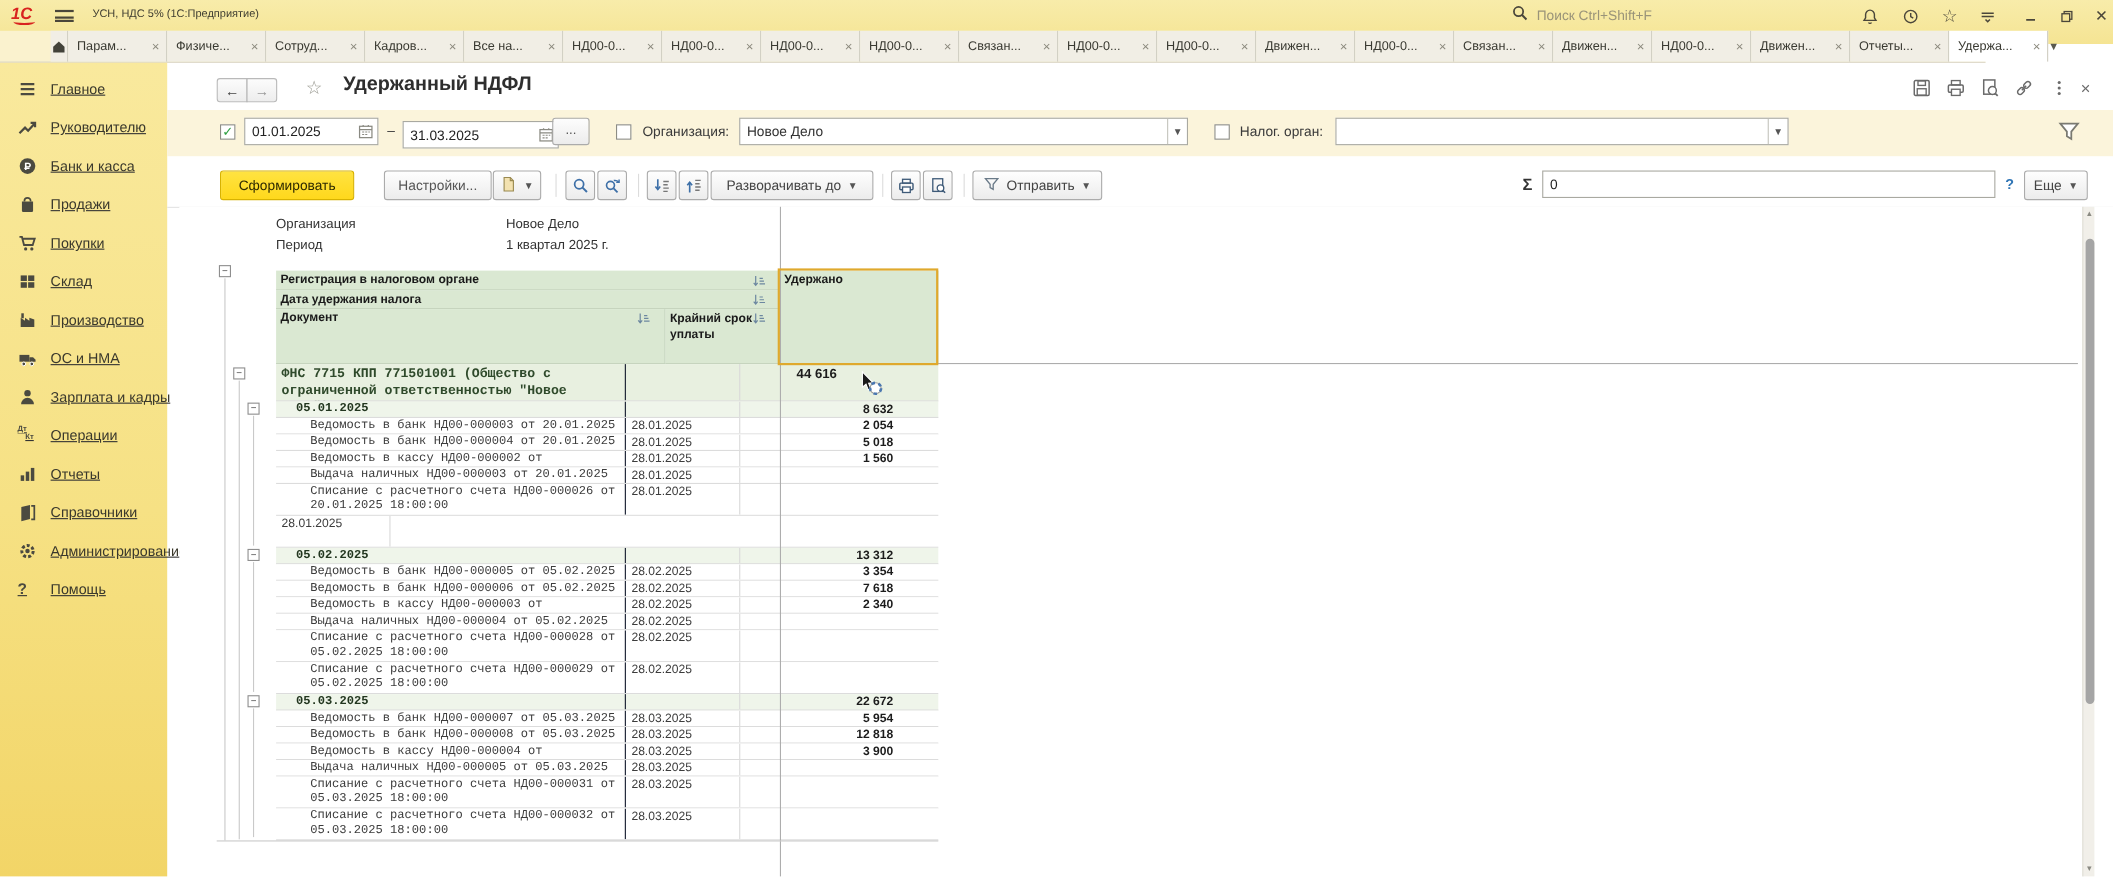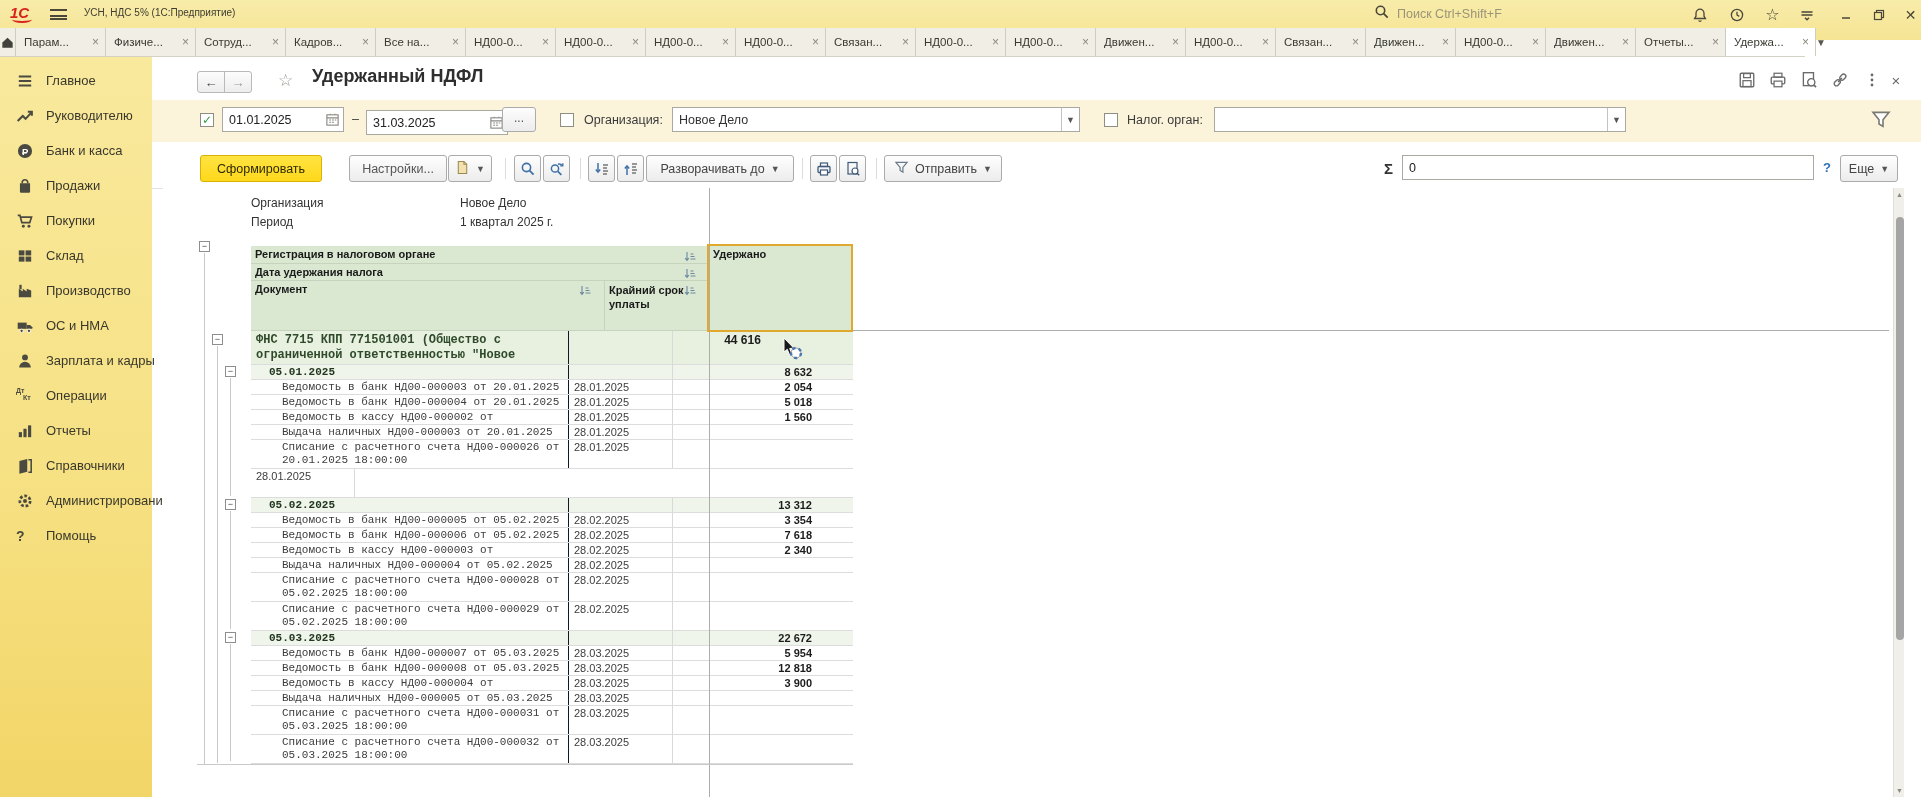--- a/index.html
+++ b/index.html
@@ -12,30 +12,30 @@
   #titlebar { left:0; top:0; width:1921px; height:40px; background:linear-gradient(180deg,#f8ecaa,#f5e493); }
   #logo1c { left:10px; top:4px; font-weight:bold; font-size:15px; color:#d8231f; font-style:italic; }
   #logo-arc { left:12px; top:16px; width:20px; height:7px; border-bottom:2px solid #d8231f; border-radius:0 0 60% 60%; }
   #main-menu-icon { left:50px; top:9px; width:17px; height:11px; border-top:2px solid #4a463a; border-bottom:2px solid #4a463a; }
   #main-menu-icon i { position:absolute; left:0; top:3.5px; width:17px; height:2px; background:#4a463a; }
   #app-title { left:84px; top:7px; font-size:10px; color:#3e3c30; }
   #tb-search { left:1374px; top:4px; width:330px; height:20px; display:flex; align-items:center; gap:7px; }
   #tb-search .ph { font-size:12.5px; color:#9a9479; }
   .tb-ic { top:5px; width:19px; height:19px; display:flex; align-items:center; justify-content:center; color:#4a463a; }
   
-  #tabbar { left:0; top:28px; width:1805px; height:29px; background:#faf2ce; border-bottom:1px solid #d4d1c5; display:flex; align-items:stretch; }
+  #tabbar { left:0; top:28px; width:1805px; height:29px; background:#faf2ce; border-bottom:1px solid #d4d1c5; display:flex; align-items:stretch;padding-left:46px; }
   #home-tab { width:30px; display:flex; align-items:center; justify-content:center; background:#f1eee5; border-right:1px solid #cfccc0; }
   .tab { width:90px; display:flex; align-items:center; background:#f1eee5; border-right:1px solid #cfccc0; padding:0 6px 0 8px; cursor:default; }
   .tab.active { background:#ffffff; }
   .tab-label { flex:1; font-size:11.5px; color:#3a3a32; white-space:nowrap; overflow:hidden; }
   .tab-close { font-size:12px; color:#8a887c; margin-left:4px; }
   #tab-overflow { width:26px; display:flex; align-items:center; justify-content:center; color:#5a594e; font-size:10px; }
 
   
-  #sidebar { left:0; top:57px; width:152px; height:740px; background:linear-gradient(180deg,#f9e99d 0%,#f6e184 55%,#f2d567 100%); padding-top:6px; }
+  #sidebar { left:0; top:57px; width:152px; height:740px; background:linear-gradient(180deg,#f9e99d 0%,#f6e184 55%,#f2d567 100%); padding-top:6px;text-decoration:underline; }
   .side-item { height:35px; display:flex; align-items:center; padding-left:16px; gap:12px; cursor:default; }
   .side-item .sic { width:18px; height:18px; flex:0 0 18px; }
   .side-item .sic svg { width:18px; height:18px; }
   .side-item .slab { font-size:13px; color:#3a382c; white-space:nowrap; }
   .dtkt { display:block; font-size:7px; font-weight:bold; color:#4b4a40; line-height:7px; }
   .dtkt i { font-style:normal; display:block; }
   .dtkt i:last-child { margin-left:7px; }
   .q { font-size:14px; font-weight:bold; color:#4b4a40; }
 
   

